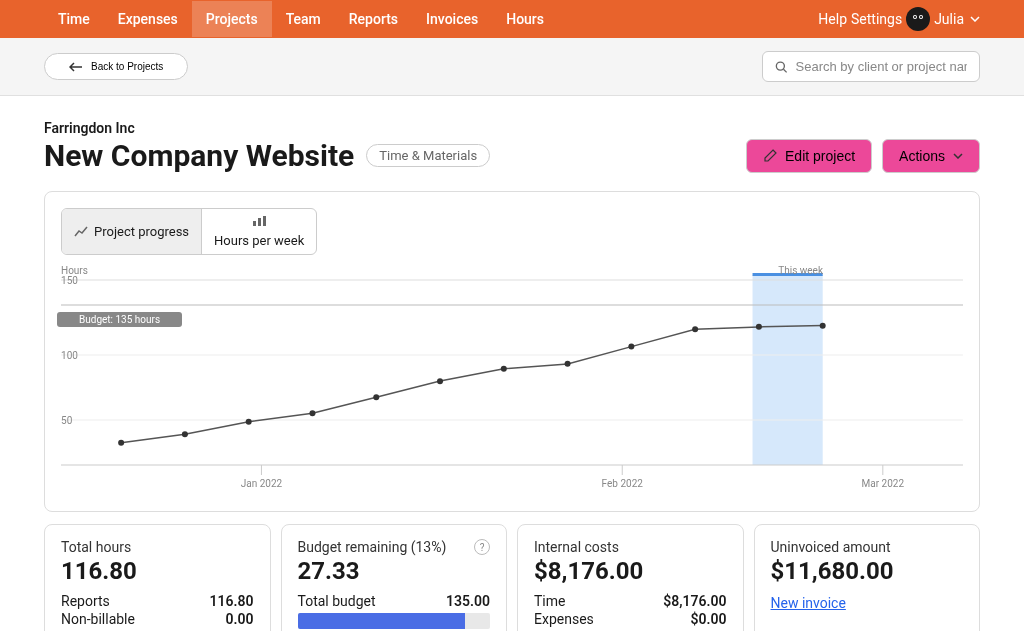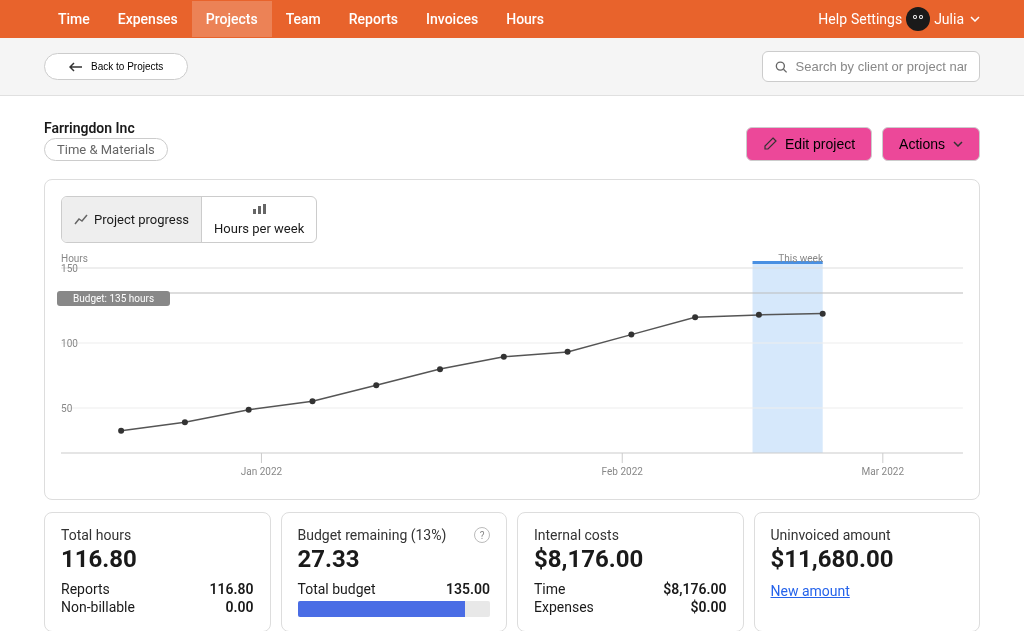--- a/index.html
+++ b/index.html
@@ -37,21 +37,21 @@
     .tabs { display: inline-flex; border: 1px solid #ccc; border-radius: 6px; overflow: hidden; margin-bottom: 10px; }
     .tab { padding: 6px 12px; font-size: 13px; cursor: pointer; display: flex; align-items: center; gap: 6px; }
     .tab.active { background: #eee; }
     .tab + .tab { border-left: 1px solid #ccc; flex-direction: column; }
     
     .chart-area { position: relative; height: 230px; }
     .hours-label { position: absolute; top: 0; left: 0; font-size: 10px; color: #888; }
     .this-week-label { position: absolute; top: 0; right: 140px; font-size: 10px; color: #888; }
     .chart-svg { width: 100%; height: 100%; }
     
-    .budget-badge { position: absolute; top: 38px; left: -4px; background: #888; color: #fff; font-size: 10px; padding: 2px 16px; border-radius: 3px; z-index: 2; }
+    .budget-badge { position: absolute; top: 47px; left: -4px; background: #888; color: #fff; font-size: 10px; padding: 2px 22px; border-radius: 3px; z-index: 2; }
     
     
     .cards { display: grid; grid-template-columns: repeat(4, 1fr); gap: 10px; }
     .card { border: 1px solid #ddd; border-radius: 8px; padding: 14px 16px; }
     .card-label { font-size: 14px; color: #333; margin-bottom: 2px; display: flex; justify-content: space-between; align-items: center; }
     .card-value { font-size: 24px; font-weight: 700; margin-bottom: 8px; }
     .card-row { display: flex; justify-content: space-between; font-size: 14px; margin-top: 2px; }
     .card-row .val { font-weight: 600; }
     .progress-bar { height: 16px; background: #e8e8e8; border-radius: 2px; overflow: hidden; margin-top: 4px; }
     .progress-fill { height: 100%; background: #4a6de5; }
@@ -107,20 +107,21 @@
       </svg>
     <input class="search-input" placeholder="Search by client or project name" style="">
   </div>
 </div>
 
 <div class="page">
   <div class="header-row">
     <div>
       <div class="client-name">Farringdon Inc</div>
       <div class="project-title-row">
+        <h1 class="project-title">New Company Website</h1>
         <span class="badge">Time &amp; Materials</span>
       </div>
     </div>
     <div class="header-actions">
       <button class="btn">
         <svg class="icon-svg" viewBox="0 0 14 14">
             <path d="M10 1l3 3-8 8H2v-3l8-8z" stroke="#333" stroke-width="1.2" fill="none"></path>
           </svg>
         <span>Edit project</span>
       </button>
@@ -231,16 +232,16 @@
           <span class="val">$8,176.00</span>
         </div>
       <div class="card-row">
           <span>Expenses</span>
           <span class="val">$0.00</span>
         </div>
     </div>
     <div class="card">
       <div class="card-label">Uninvoiced amount</div>
       <div class="card-value">$11,680.00</div>
-      <a class="link">New amount</a>
+      <a class="link">New invoice</a>
     </div>
   </div>
 </div>
 
 </body></html>

